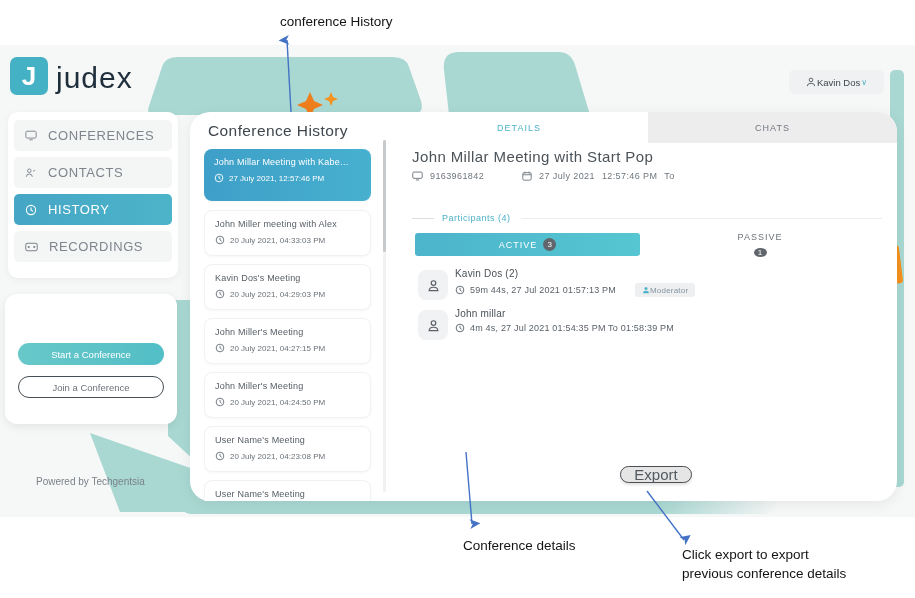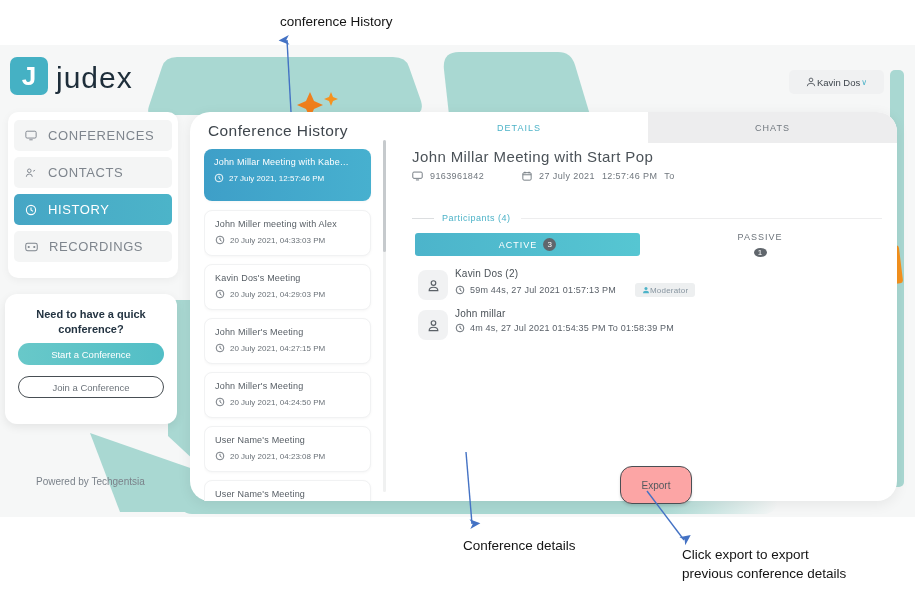--- a/index.html
+++ b/index.html
@@ -83,23 +83,23 @@
   .p-row { position:absolute; left:228px; width:460px; }
   .p-avatar { position:absolute; left:0; top:0; width:30px; height:30px; border-radius:8px; background:#f1f2f3;
               display:flex; align-items:center; justify-content:center; }
   .p-name { position:absolute; left:37px; top:-2px; font-size:10px; color:#4a5157; letter-spacing:0.2px; }
   .p-time { position:absolute; left:37px; top:13px; display:flex; align-items:center; gap:5px;
             font-size:9px; color:#5a6169; letter-spacing:0.2px; white-space:nowrap; }
   .mod-badge { display:inline-flex; align-items:center; background:#edeff0; border-radius:3px;
                height:14px; padding:0 7px; margin-left:14px; font-size:8px; color:#8795a0; }
   .mod-badge svg { flex:0 0 auto; }
 
-  .export-btn { position:absolute; left:430px; top:354px; width:72px; height:38px; background:#fca5a5;
+  .export-btn { position:absolute; left:430px; top:354px; width:72px; height:17px; background:#e5e5e5;
                 border:1.5px solid #4a4f54; border-radius:12px; box-shadow:0 2px 3px rgba(0,0,0,0.12);
-                display:flex; align-items:center; justify-content:center; font-size:10px; color:#53595e; cursor:pointer; }
+                display:flex; align-items:center; justify-content:center; font-size:15px; color:#53595e; cursor:pointer; }
 
   
   .annot { position:absolute; font-size:13.5px; color:#141414; z-index:45; line-height:1.4; }
 </style>
 </head>
 <body>
 
 <div class="page">
   <div class="app-bg"></div>
 
@@ -163,24 +163,20 @@
       <svg width="13" height="10" viewBox="0 0 14 10">
           <rect x="0.8" y="1" width="12.4" height="8" rx="2" fill="none" stroke="#7e858d" stroke-width="1.1"></rect>
           <circle cx="4" cy="5" r="1.2" fill="#7e858d"></circle>
           <circle cx="10" cy="5" r="1.2" fill="#7e858d"></circle>
         </svg>
       <span>RECORDINGS</span>
     </div>
   </div>
 
   <div class="quick-card">
-    <div class="quick-head">
-      <div>Need to have a quick</div>
-      <div>conference?</div>
-    </div>
     <div class="pill-btn btn-start">Start a Conference</div>
     <div class="pill-btn btn-join">Join a Conference</div>
   </div>
   <div class="powered">Powered by Techgentsia</div>
 
   <div class="main-card">
     <div class="tab-details">DETAILS</div>
     <div class="tab-chats">CHATS</div>
 
     <div class="list-title">Conference History</div>

